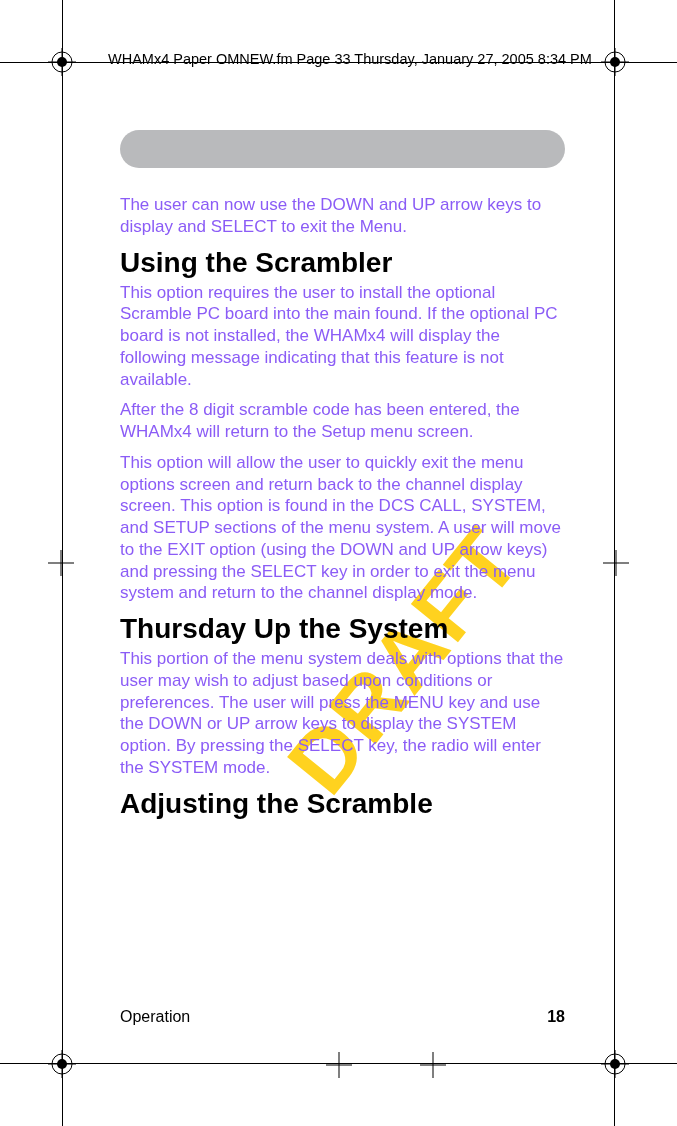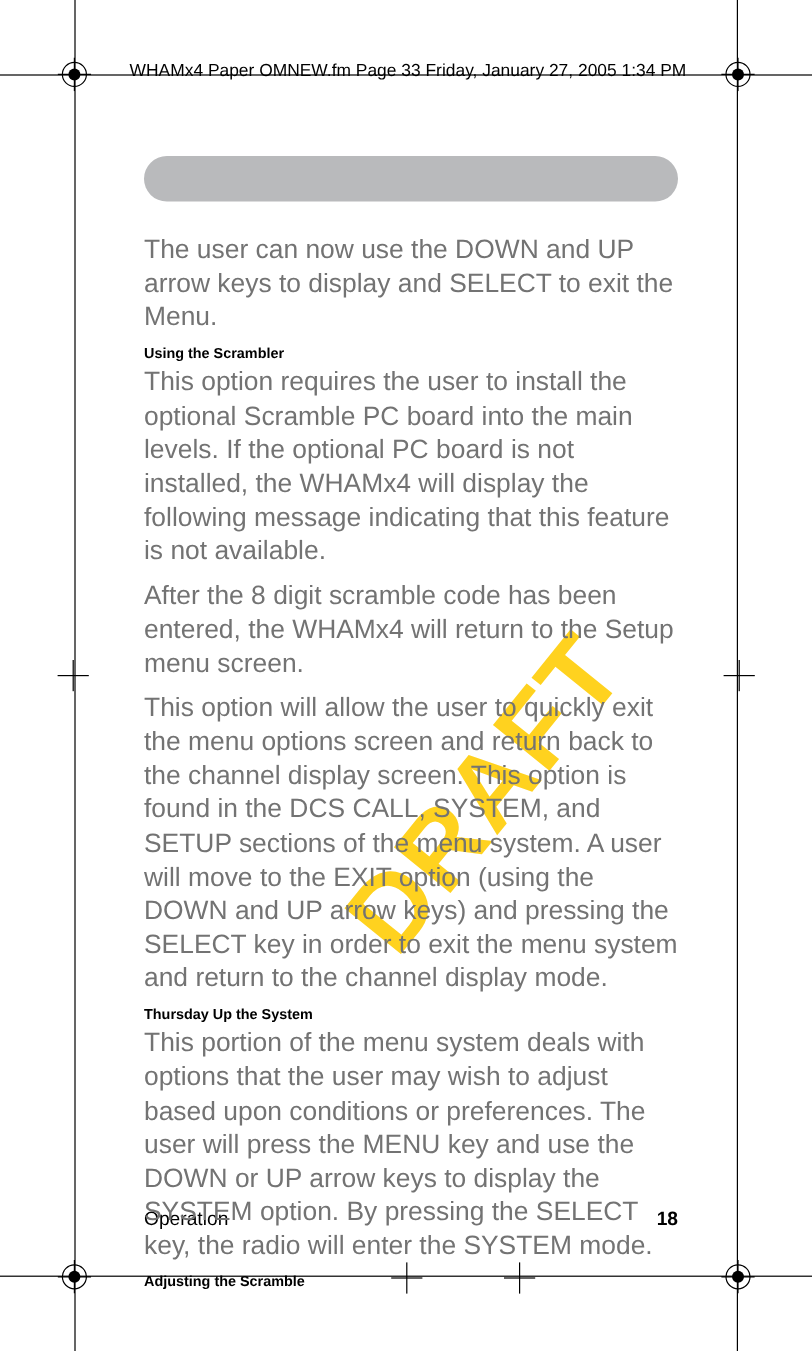--- a/index.html
+++ b/index.html
@@ -62,27 +62,27 @@
       color: #ffd21f;
       transform: rotate(-51deg);
       transform-origin: center;
       pointer-events: none;
       letter-spacing: 2px;
       font-family: Arial, sans-serif;
       z-index: 0;
     }
     .body-text, .heading, .para { position: relative; z-index: 2; }
     .para {
-      font-size: 22px;
+      font-size: 17px;
       line-height: 1.28;
-      color: #737373;
+      color: #8b5cf6;
       margin-bottom: 9px;
     }
     .heading {
-      font-size: 12px;
+      font-size: 28px;
       font-weight: bold;
       color: #000;
       margin-top: 4px;
       margin-bottom: 3px;
     }
     .footer {
       position: absolute;
       bottom: 100px;
       left: 120px;
       width: 445px;
@@ -135,31 +135,31 @@
       <line x1="0" y1="14" x2="28" y2="14" stroke="#000"></line>
       <line x1="14" y1="0" x2="14" y2="28" stroke="#000"></line>
     </svg>
 </div>
 
 <div class="cross-mark cross-ml"></div>
 <div class="cross-mark cross-mr"></div>
 <div class="cross-mark cross-center"></div>
 <div class="cross-mark cross-between"></div>
 
-<div class="header-meta">WHAMx4 Paper OMNEW.fm  Page 33  Friday, January 27, 2005  1:34 PM</div>
+<div class="header-meta">WHAMx4 Paper OMNEW.fm  Page 33  Thursday, January 27, 2005  8:34 PM</div>
 
 <div class="draft-watermark">DRAFT</div>
 
 <div class="content">
   <div class="gray-bar"></div>
 
   <p class="para">The user can now use the DOWN and UP arrow keys to display and SELECT to exit the Menu.</p>
 
   <h2 class="heading">Using the Scrambler</h2>
-  <p class="para">This option requires the user to install the optional Scramble PC board into the main levels. If the optional PC board is not installed, the WHAMx4 will display the following message indicating that this feature is not available.</p>
+  <p class="para">This option requires the user to install the optional Scramble PC board into the main found. If the optional PC board is not installed, the WHAMx4 will display the following message indicating that this feature is not available.</p>
   <p class="para">After the 8 digit scramble code has been entered, the WHAMx4 will return to the Setup menu screen.</p>
 
   <p class="para">This option will allow the user to quickly exit the menu options screen and return back to the channel display screen.  This option is found in the DCS CALL, SYSTEM, and SETUP sections of the menu system.  A user will move to the EXIT option (using the DOWN and UP arrow keys) and pressing the SELECT key in order to exit the menu system and return to the channel display mode.</p>
 
   <h2 class="heading">Thursday Up the System</h2>
   <p class="para">This portion of the menu system deals with options that the user may wish to adjust based upon conditions or preferences. The user will press the MENU key and use the DOWN or UP arrow keys to display the SYSTEM option. By pressing the SELECT key, the radio will enter the SYSTEM mode.</p>
 
   <h2 class="heading">Adjusting the Scramble</h2>
 </div>
 

